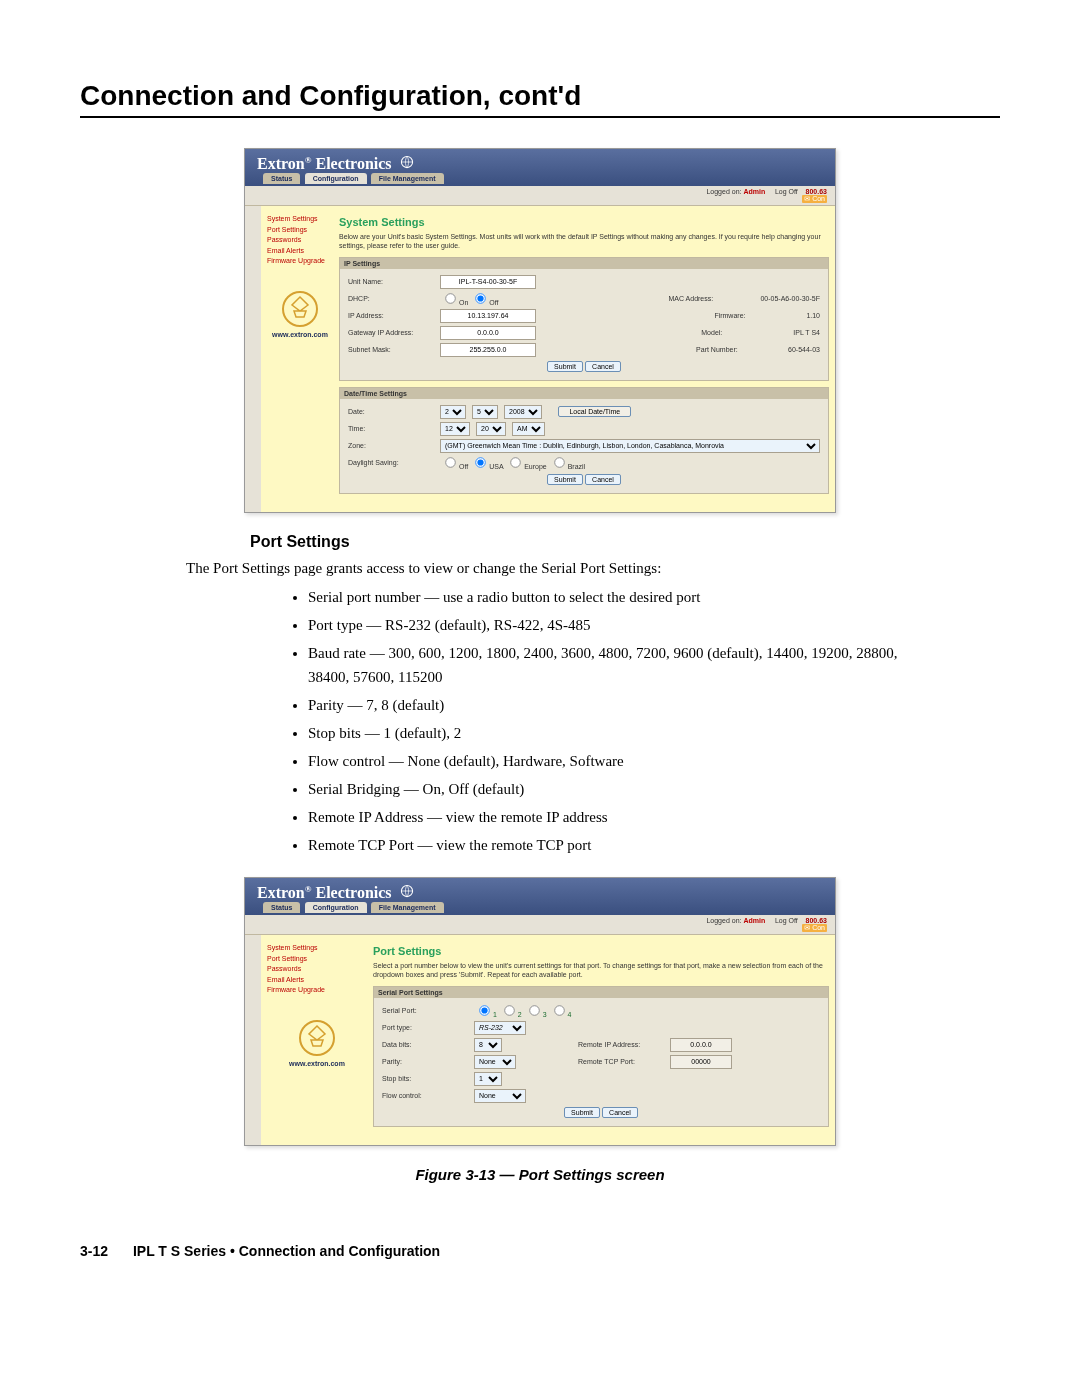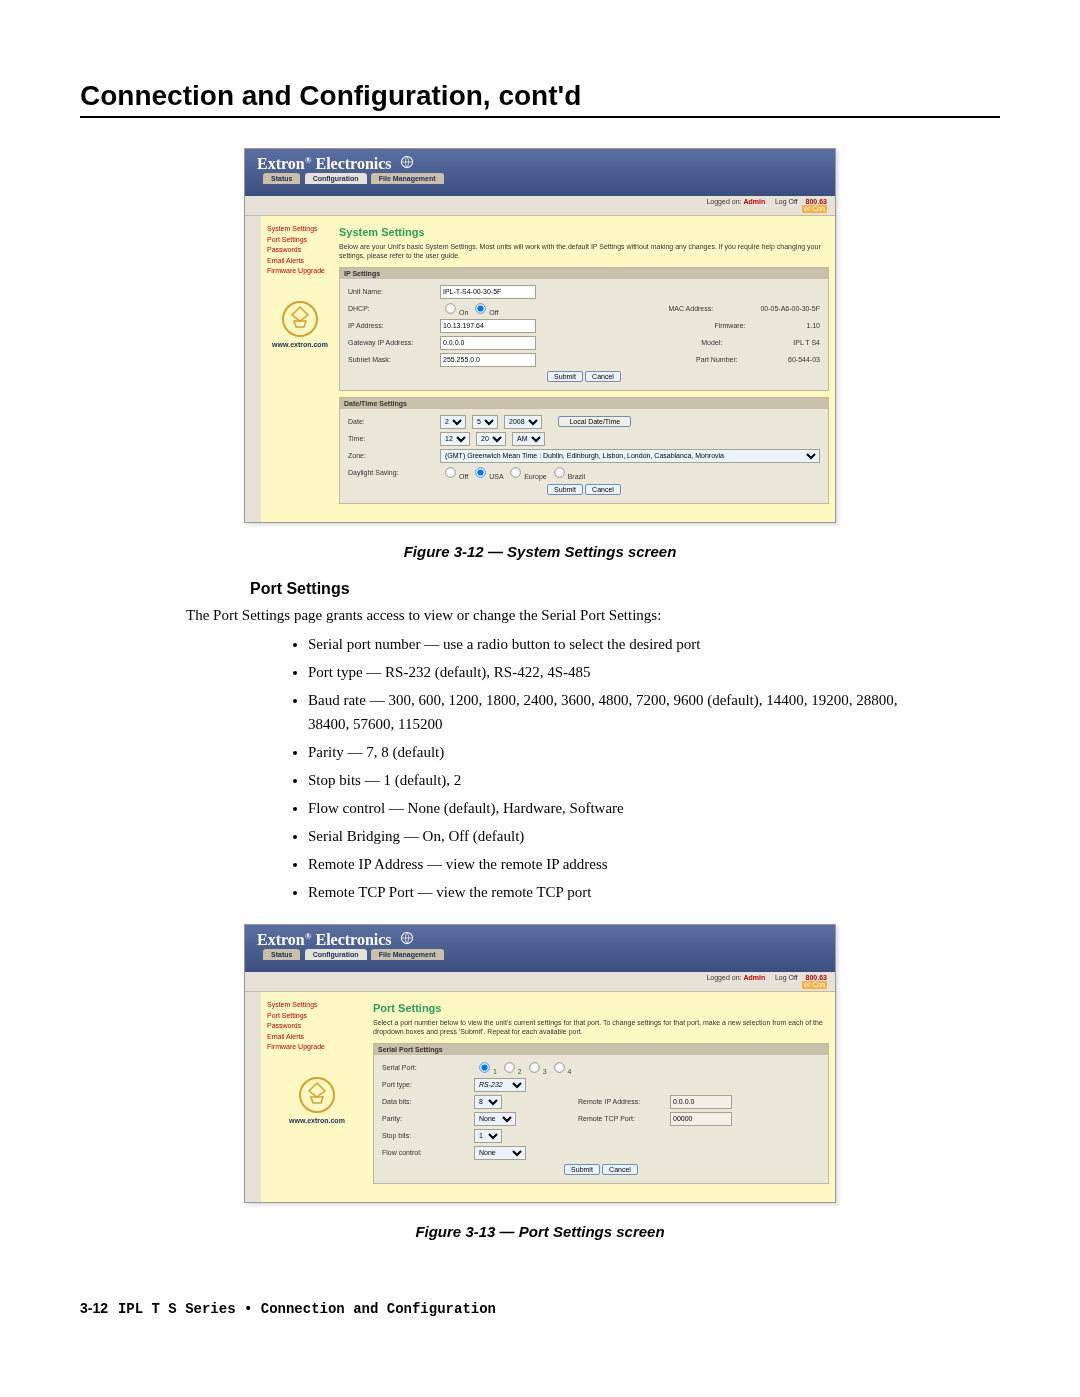--- a/index.html
+++ b/index.html
@@ -31,21 +31,21 @@
     font-family: Verdana, Arial, sans-serif;
     font-size: 8px;
     color: #333;
     box-shadow: 2px 2px 4px rgba(0,0,0,0.15);
     background: #e6e2d7;
     overflow: hidden;
   }
   .ss-header {
     background: #4a5f8f;
     background: linear-gradient(#5a6f9f, #3a4f7f);
-    padding: 6px 12px 12px 12px;
+    padding: 6px 12px 2px 12px;
     color: #fff;
   }
   .ss-brand {
     font-family: Georgia, serif;
     font-weight: bold;
     font-size: 16px;
   }
   .ss-brand .reg {
     font-size: 9px;
     vertical-align: super;
@@ -168,20 +168,21 @@
     width: 86px;
     font-size: 7px;
   }
   .ss-row input[type=text] {
     font-size: 7px;
     padding: 1px 2px;
     border: 1px solid #a8a08f;
     background: #fff;
     height: 10px;
     width: 90px;
+    text-align: center;
   }
   .ss-row input.readonly { background: #f2efe6; }
   .ss-row select {
     font-size: 7px;
     border: 1px solid #a8a08f;
     background: #eaf3fb;
     height: 14px;
     padding: 0;
   }
   .ss-row .static {
@@ -242,22 +243,22 @@
     font-family: Georgia, 'Times New Roman', serif;
     font-size: 15px;
     line-height: 1.6;
     margin-bottom: 4px;
   }
   .footer {
     margin-top: 60px;
     font-family: Arial, Helvetica, sans-serif;
     font-size: 14px;
   }
-  .footer .pnum { font-weight: bold; margin-right: 6px; }
-  .footer .ftext { font-weight: bold; font-family: Liberation Mono, monospace; }
+  .footer .pnum { font-weight: bold; margin-right: 21px; }
+  .footer .ftext { font-weight: bold; }
 </style>
 </head>
 <body>
 
 <div class="page">
   <h1 class="section-title">Connection and Configuration, cont'd</h1>
   <hr class="hr-thick">
 
   <div class="screenshot">
     <div class="ss-header">
@@ -379,21 +380,20 @@
             </span>
           </div>
           <div class="ss-btnrow">
             <button class="ss-btn">Submit</button>
             <button class="ss-btn">Cancel</button>
           </div>
         </div>
       </div>
     </div>
   </div>
-  <div class="fig-caption">Figure 3-12 — System Settings screen</div>
 
   <h3 class="subhead">Port Settings</h3>
   <p class="body-text intro">The Port Settings page grants access to view or change the Serial Port Settings:</p>
   <ul class="bullets">
     <li>Serial port number — use a radio button to select the desired port</li>
     <li>Port type — RS-232 (default), RS-422, 4S-485</li>
     <li>Baud rate — 300, 600, 1200, 1800, 2400, 3600, 4800, 7200, 9600 (default), 14400, 19200, 28800, 38400, 57600, 115200</li>
     <li>Parity — 7, 8 (default)</li>
     <li>Stop bits — 1 (default), 2</li>
     <li>Flow control  — None (default), Hardware, Software</li>

